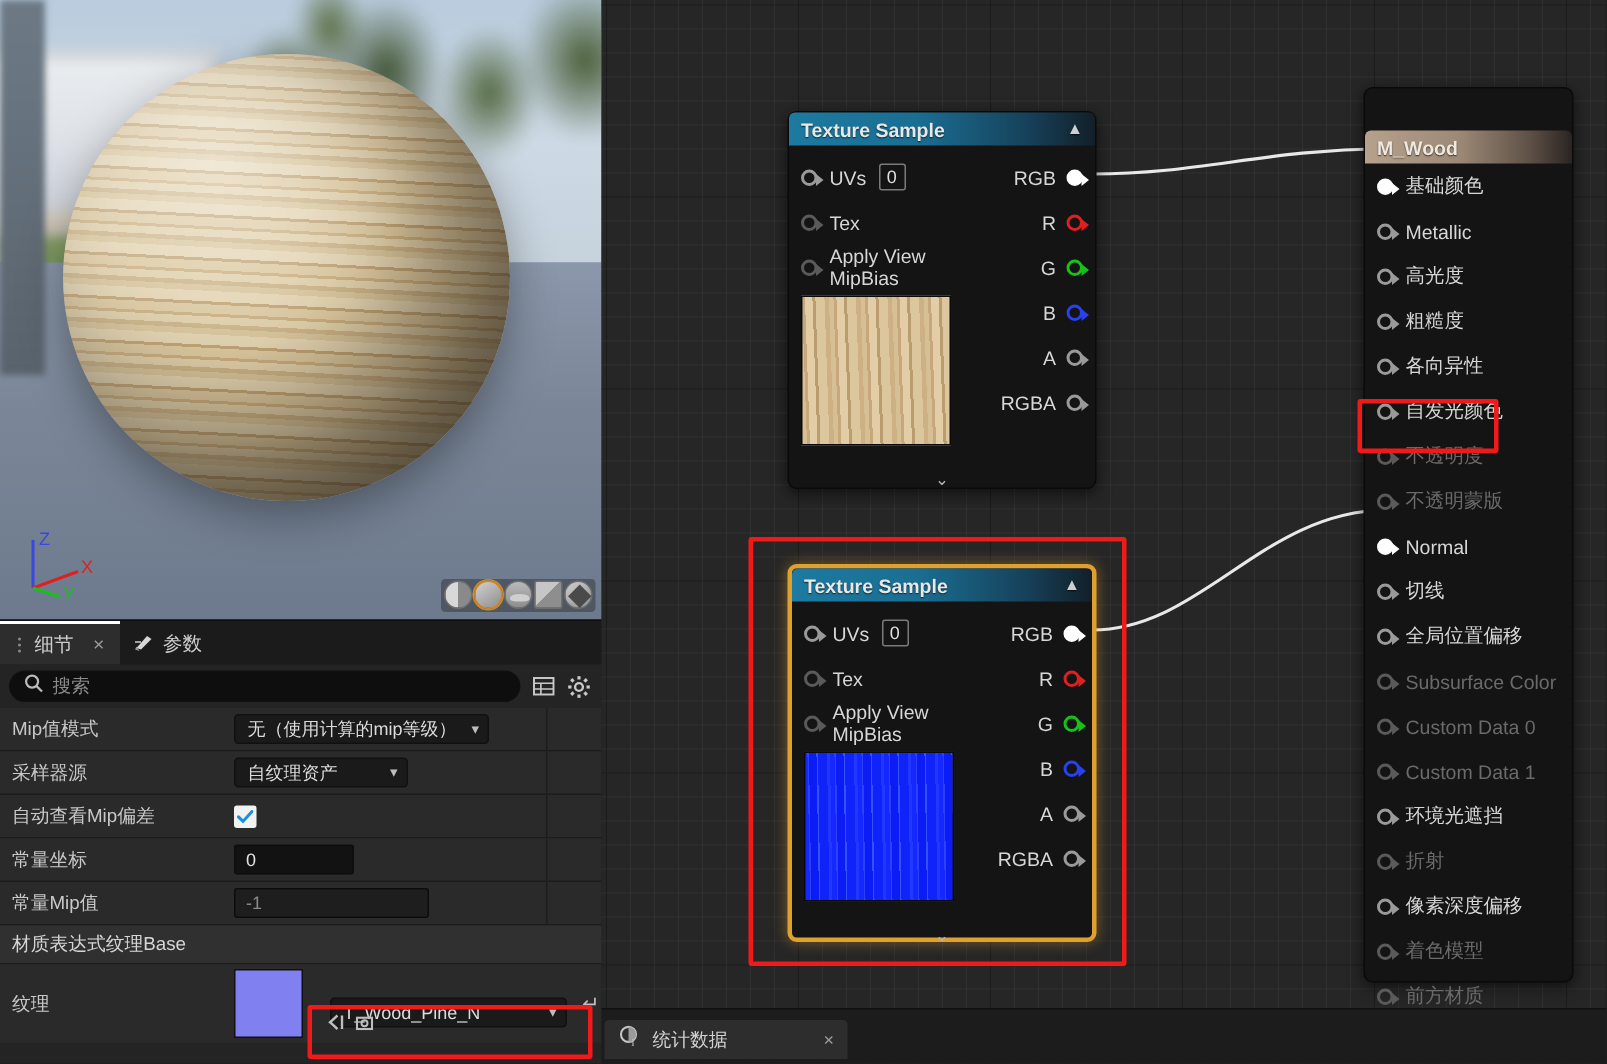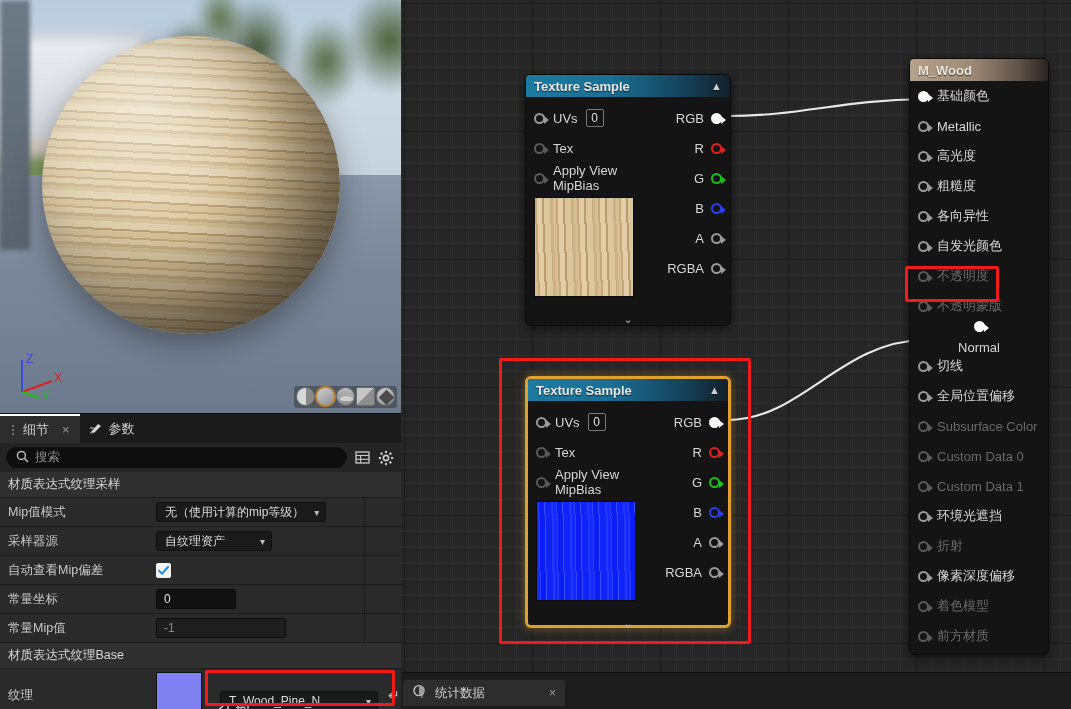--- a/index.html
+++ b/index.html
@@ -123,21 +123,21 @@
      background-position: 3px 0px, 0px 3px, 3px 0px, 0px 3px; }
 
   .node { position:absolute; background:#141414; border:1px solid #0a0a0a; border-radius:6px;
      box-shadow:0 3px 10px rgba(0,0,0,.55); }
   .node.selected { border:3px solid #e0a030; box-shadow:0 0 10px rgba(224,160,48,.45); }
   .node-hdr { height:22px; border-radius:4px 4px 0 0; display:flex; align-items:center;
      justify-content:space-between; padding:0 8px; font-size:13px; font-weight:bold; color:#e8e8e8;
      text-shadow:0 1px 1px rgba(0,0,0,.7); }
   .node-hdr.tex { background:linear-gradient(90deg,#1d7aa0 0%, #1a6e92 42%, #16415a 78%, #121f29 100%); }
   .node-hdr.mat { background:linear-gradient(90deg,#b5a18c 0%, #9d8a76 45%, #5d5046 80%, #2a2422 100%);
-     color:#efe9e2; }
+     color:#efe9e2;margin-top:28px; }
   .node-hdr .chev { font-size:11px; color:#cfcfcf; }
   .node-body { padding:6px 0 0 0; position:relative; }
 
   .pin-row { display:flex; align-items:center; height:30px; padding:0 8px; }
   .pin-row.inp { justify-content:flex-start; gap:8px; }
   .pin-row.out { justify-content:flex-end; gap:7px; }
   .pin-label { font-size:13px; color:#d7d7d7; }
   .pin-label.dim { color:#6a6a6a; }
 
   .pin { width:11px; height:11px; border-radius:50%; border:2px solid #9a9a9a; position:relative;
@@ -275,21 +275,20 @@
               <line x1="13" y1="8" x2="15.2" y2="8"></line>
             <line x1="2.8" y1="2.8" x2="4.4" y2="4.4"></line>
               <line x1="11.6" y1="11.6" x2="13.2" y2="13.2"></line>
             <line x1="13.2" y1="2.8" x2="11.6" y2="4.4"></line>
               <line x1="4.4" y1="11.6" x2="2.8" y2="13.2"></line>
           </g>
         </svg>
       </span>
     </div>
 
-    <div class="sec-hdr">材质表达式纹理采样</div>
 
     <div class="prow">
       <div class="pname">Mip值模式</div>
       <div class="pval">
         <div class="dd">
           <span>无（使用计算的mip等级）</span>
           <span class="cv">▾</span>
         </div>
       </div>
       <div class="colsep"></div>
@@ -572,21 +571,21 @@
               <i class="pin-arrow"></i>
             </span>
             <span class="pin-label dim">不透明度</span>
           </div>
           <div class="pin-row inp" style="height: 30px;">
             <span class="pin dim">
               <i class="pin-arrow"></i>
             </span>
             <span class="pin-label dim">不透明蒙版</span>
           </div>
-          <div class="pin-row inp" style="height: 30px; flex-direction: column;">
+          <div class="pin-row inp" style="height: 30px;">
             <span class="pin filled">
               <i class="pin-arrow"></i>
             </span>
             <span class="pin-label">Normal</span>
           </div>
           <div class="pin-row inp" style="height: 30px;">
             <span class="pin">
               <i class="pin-arrow"></i>
             </span>
             <span class="pin-label">切线</span>

